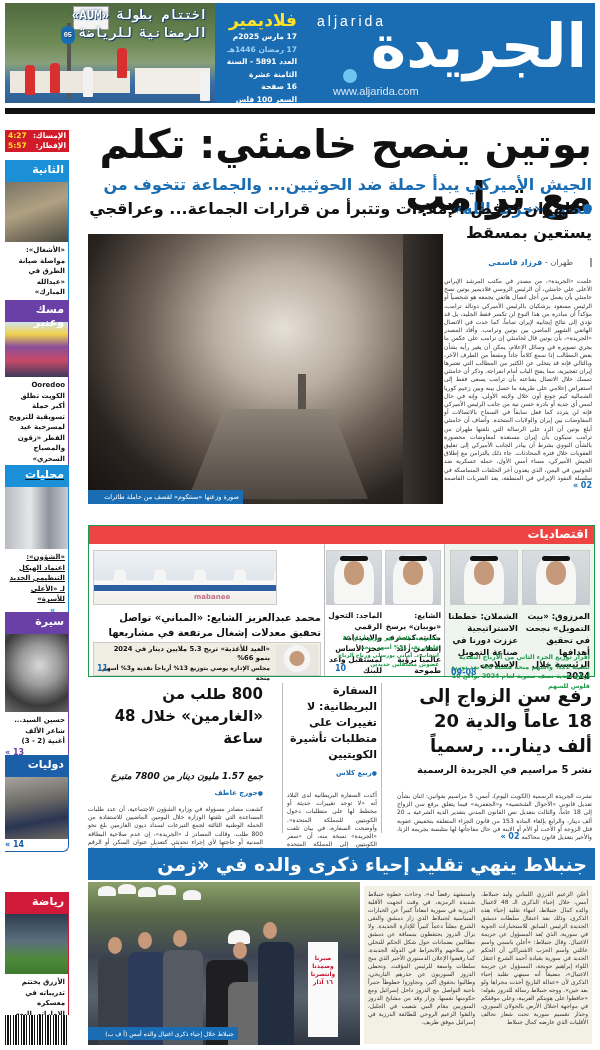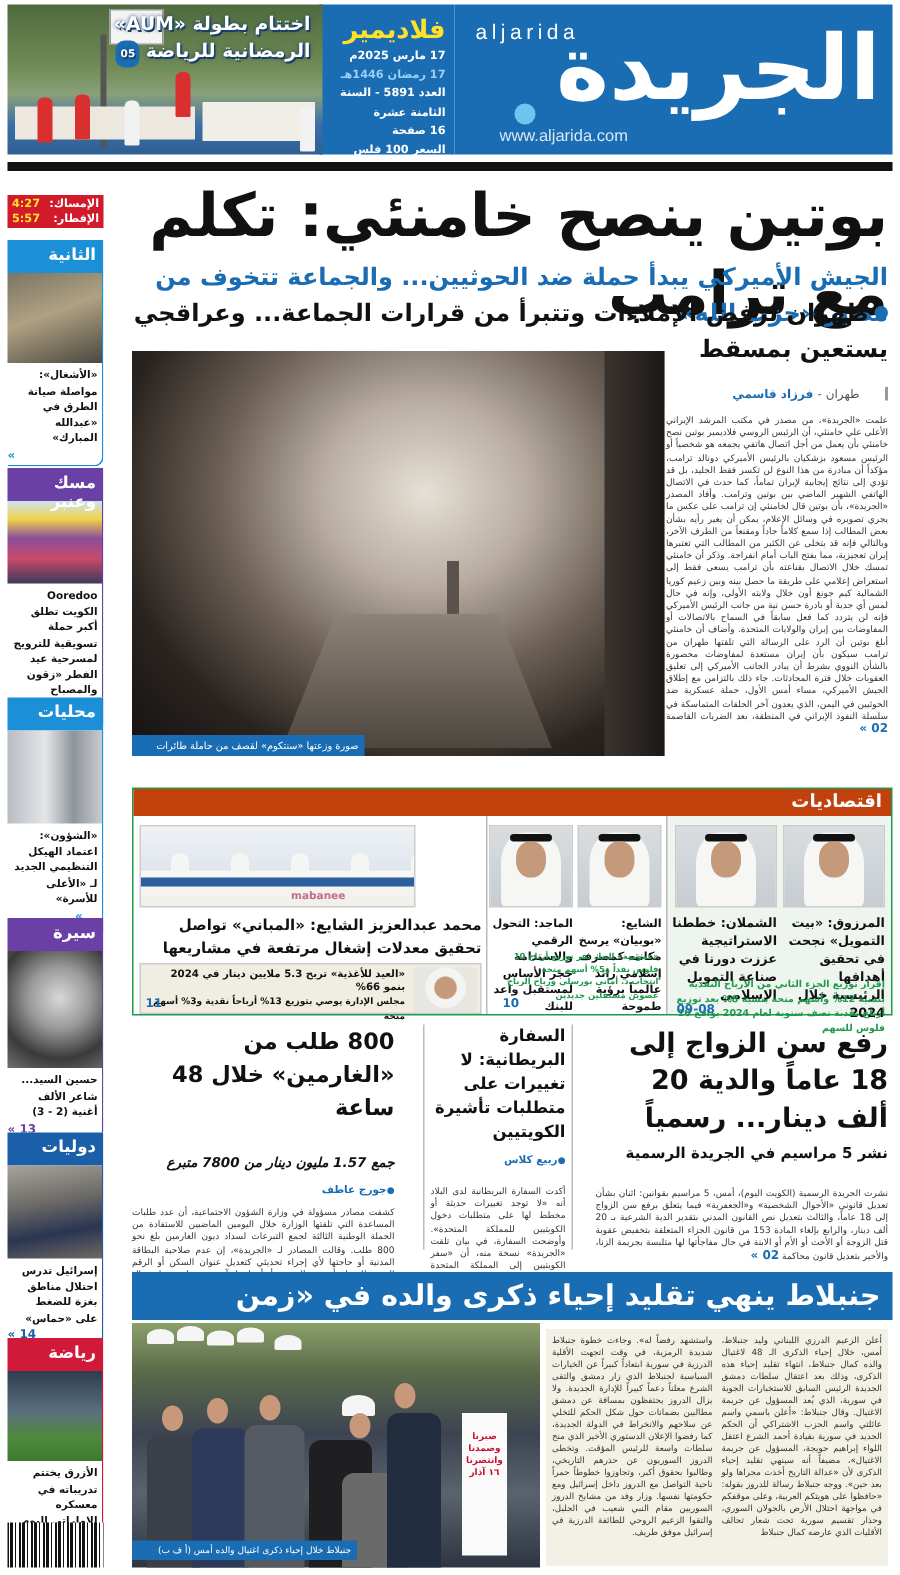--- a/index.html
+++ b/index.html
@@ -17,21 +17,21 @@
   #date-box { right: 292px; top: 0; width: 90px; height: 100px; background: #1b6db3; padding: 6px 6px 0 0; border-left: 1px solid #5aa0d8; }
   #date-day { font-weight: bold; font-size: 17px; color: #ffe227; line-height: 22px; text-align: right; }
   .date-line { font-size: 7.5px; color: #fff; line-height: 12.5px; text-align: right; font-weight: bold; }
   .date-line.hijri { color: #9ad0f5; }
   #promo-photo { left: 0; top: 0; width: 210px; height: 100px; background: linear-gradient(180deg, #4f6b3f 0%, #6e8a55 40%, #8aa07a 60%, #3b6fa6 80%, #2e5f93 100%); overflow: hidden; }
   #promo-photo .hoop { position: absolute; left: 68px; top: 3px; width: 36px; height: 24px; background: #f4f4f4; border: 1px solid #999; }
   #promo-photo .pole { position: absolute; left: 62px; top: 20px; width: 4px; height: 75px; background: #555; }
   #promo-photo .banner { position: absolute; left: 130px; top: 65px; width: 75px; height: 26px; background: #f0eee6; }
   #promo-photo .banner2 { position: absolute; left: 5px; top: 68px; width: 120px; height: 22px; background: #ece8e0; }
   .player { position: absolute; width: 10px; height: 30px; border-radius: 4px 4px 1px 1px; }
-  #promo-title { position: absolute; right: 8px; top: 4px; text-align: right; color: #fff; font-weight: bold; font-size: 12.5px; line-height: 18px; text-shadow: 0 0 3px #1b3f6b, 1px 1px 0 #1b3f6b; }
+  #promo-title { position: absolute; right: 8px; top: 4px; text-align: right; color: #fff; font-weight: bold; font-size: 12.5px; line-height: 18px; text-shadow: 0 0 3px #1b3f6b, 1px 1px 0 #1b3f6b; font-family: Liberation Mono, monospace; }
   #promo-page { display: inline-block; background: #1b6db3; color: #fff; font-size: 7px; padding: 0 3px; border-radius: 6px; margin-right: 4px; }
   #top-rule { left: 5px; top: 108px; width: 590px; height: 6px; background: #111; }
 
   
   #prayer-box { left: 5px; top: 130px; width: 64px; height: 22px; background: #d11a2a; padding: 1px 3px; }
   .prayer-row { display: flex; justify-content: space-between; font-size: 7.5px; color: #fff; line-height: 10px; font-weight: bold; }
   .prayer-row .t { color: #ffe227; direction: ltr; }
 
   
   .side-card { position: absolute; left: 5px; width: 64px; background: #fff; border-right: 1px solid; border-bottom: 1px solid; border-radius: 0 0 6px 0; }
@@ -53,21 +53,21 @@
   #main-photo .side { position: absolute; right: 0; top: 0; width: 40px; height: 270px; background: linear-gradient(90deg, #3a3430, #1c1815); }
   #photo-caption { position: absolute; left: 0; bottom: 0; height: 14px; width: 155px; background: #1b6db3; color: #fff; font-size: 6.5px; line-height: 14px; padding: 0 4px; text-align: right; }
   #main-article { right: 8px; top: 258px; width: 148px; }
   #byline { font-size: 8px; font-weight: bold; color: #1b6db3; text-align: right; border-right: 2px solid #999; padding-right: 17px; margin-bottom: 10px; }
   #byline .loc { color: #555; font-weight: normal; }
   .body-text { font-size: 6px; line-height: 8.2px; text-align: justify; color: #333; }
   .page-ref { color: #1b6db3; font-weight: bold; font-size: 8px; direction: ltr; display: inline-block; }
 
   
   #econ { left: 88px; top: 525px; width: 507px; height: 152px; border: 1px solid #1f9a4b; }
-  #econ-head { height: 18px; background: #c2410c; color: #fff; font-weight: bold; font-size: 12px; text-align: right; padding: 1px 6px 0 0; }
+  #econ-head { height: 18px; background: #ef4444; color: #fff; font-weight: bold; font-size: 12px; text-align: right; padding: 1px 6px 0 0; }
   .econ-col { position: absolute; top: 18px; bottom: 0; }
   .econ-photo { position: absolute; top: 6px; height: 55px; background: linear-gradient(180deg, #d9dde0 0%, #c6ccd1 100%); border: 1px solid #ccc; overflow: hidden; }
   .econ-photo .face { position: absolute; left: 50%; top: 10px; width: 20px; height: 24px; margin-left: -10px; background: #c49a7a; border-radius: 45%; }
   .econ-photo .ghutra { position: absolute; left: 50%; top: 4px; width: 40px; height: 50px; margin-left: -20px; background: #f6f6f4; border-radius: 40% 40% 10% 10%; }
   .econ-photo .agal { position: absolute; left: 50%; top: 5px; width: 28px; height: 5px; margin-left: -14px; background: #111; border-radius: 3px; }
   .econ-title { position: absolute; top: 66px; font-size: 8.5px; line-height: 12px; font-weight: bold; text-align: right; color: #111; }
   .econ-bullets { font-size: 6.3px; line-height: 9.5px; font-weight: bold; color: #1f9a4b; text-align: right; }
   #econ-r { right: 0; width: 150px; background: #eef5ee; border-left: 1px solid #bbb; }
   #econ-m { right: 150px; width: 120px; border-left: 1px solid #bbb; }
   #econ-l { left: 0; width: 236px; }
@@ -151,45 +151,44 @@
     </div>
 </div>
 
 <div class="side-card" style="top:160px;border-color:#1b8fd8;">
   <div class="side-head" style="background:#1b8fd8;">الثانية</div>
   <div class="side-img" style="background:linear-gradient(160deg,#6d6a5e,#a89a7a 50,#3a3a3a);background:linear-gradient(160deg,#7a7566 0%,#b0a182 45%,#4a4840 100%);"></div>
   <div class="side-text">«الأشغال»: مواصلة صيانة الطرق في «عبدالله المبارك»</div>
   <div class="side-page" style="color:#1b8fd8;">«</div>
 </div>
 
-<div class="side-card" style="top:312px;border-color:#6a3fa6;">
+<div class="side-card" style="top:300px;border-color:#6a3fa6;">
   <div class="side-head" style="background:#6a3fa6;">مسك وعنبر</div>
   <div class="side-img" style="height:55px;background:linear-gradient(180deg,#cfe3f0 0%,#f1d24a 22%,#8a4f9a 45%,#c84a6a 70%,#3c3a5a 100%);"></div>
   <div class="side-text">Ooredoo الكويت تطلق أكبر حملة تسويقية للترويج لمسرحية عيد الفطر «زقون والمصباح السحري»</div>
   <div class="side-page" style="color:#6a3fa6;">« 12</div>
 </div>
 
-<div class="side-card" style="top:465px;border-color:#1b8fd8;">
+<div class="side-card" style="top:465px;border-color:#1b8fd8;text-decoration:underline;">
   <div class="side-head" style="background:#1b8fd8;">محليات</div>
   <div class="side-img" style="height:62px;background:linear-gradient(90deg,#b8bcc2 0%,#e4e6e8 40%,#8e949c 70%,#c9ccd0 100%);"></div>
   <div class="side-text">«الشؤون»: اعتماد الهيكل التنظيمي الجديد لـ «الأعلى للأسرة»</div>
   <div class="side-page" style="color:#1b8fd8;margin-left:45px;">« 03</div>
 </div>
 
 <div class="side-card" style="top:612px;border-color:#6a3fa6;">
   <div class="side-head" style="background:#6a3fa6;">سيرة</div>
   <div class="side-img" style="height:78px;background:radial-gradient(circle at 55% 40%,#d8d8d8 0,#9a9a9a 35%,#3a3a3a 70%,#707070 100%);"></div>
   <div class="side-text">حسين السيد... شاعر الألف أغنية (2 - 3)</div>
   <div class="side-page" style="color:#6a3fa6;">« 13</div>
 </div>
 
 <div class="side-card" style="top:755px;border-color:#1b5fa8;">
   <div class="side-head" style="background:#1b5fa8;">دوليات</div>
   <div class="side-img" style="height:62px;background:linear-gradient(170deg,#a7a49d 0%,#6c6a66 40%,#2a3552 70%,#6f6a62 100%);"></div>
-  <div class="side-text">إسرائيل تدرس احتلال مناطق بغزة للضغط على «حماس»</div>
   <div class="side-page" style="color:#1b5fa8;">« 14</div>
 </div>
 
 <div class="side-card" style="top:892px;border-color:#d11a3a;">
   <div class="side-head" style="background:#d11a3a;">رياضة</div>
   <div class="side-img" style="height:60px;background:linear-gradient(180deg,#2d3d4f 0%,#5b6f7f 45%,#4f8a3a 75%,#3d7a30 100%);"></div>
   <div class="side-text">الأزرق يختتم تدريباته في معسكره الإماراتي اليوم</div>
   <div class="side-page" style="color:#d11a3a;">« 15</div>
 </div>
 

